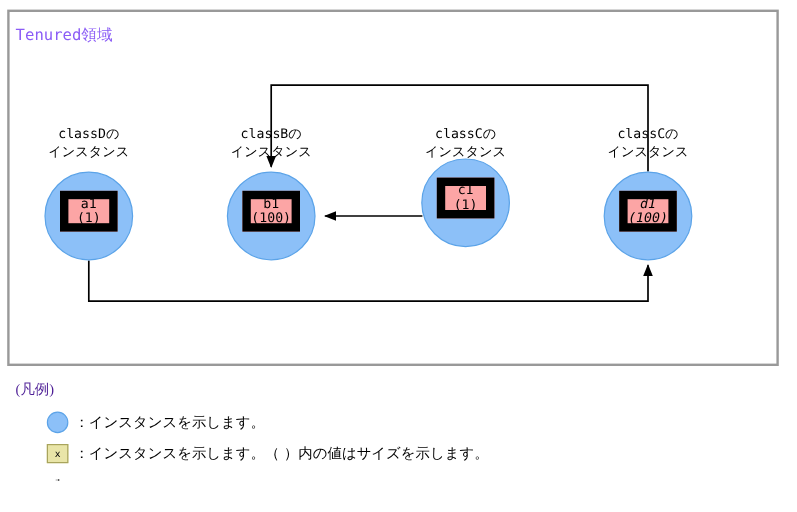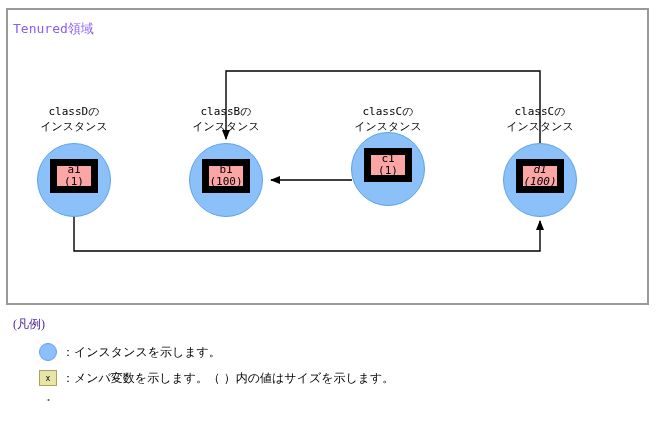--- a/index.html
+++ b/index.html
@@ -226,21 +226,21 @@
       <span class="glyph">
         <span class="legend-circle"></span>
       </span>
       <span class="legend-text">：インスタンスを示します。</span>
     </div>
 
     <div class="legend-row" style="top:52px;">
       <span class="glyph">
         <span class="legend-box">x</span>
       </span>
-      <span class="legend-text">：メンバ変数を示します。（ ）内の値はサイズを示します。</span>
+      <span class="legend-text">：インスタンスを示します。（ ）内の値はサイズを示します。</span>
     </div>
 
     <div class="legend-row" style="top:78px;">
       <span class="glyph">
         <svg class="legend-arrow" width="26" height="10" style="top:5px;" viewBox="0 0 26 10">
           <defs>
             <marker id="ah2" markerWidth="9" markerHeight="8" refX="8" refY="4" orient="auto" markerUnits="userSpaceOnUse">
               <path d="M0,0 L9,4 L0,8 z" fill="#000000"></path>
             </marker>
           </defs>

